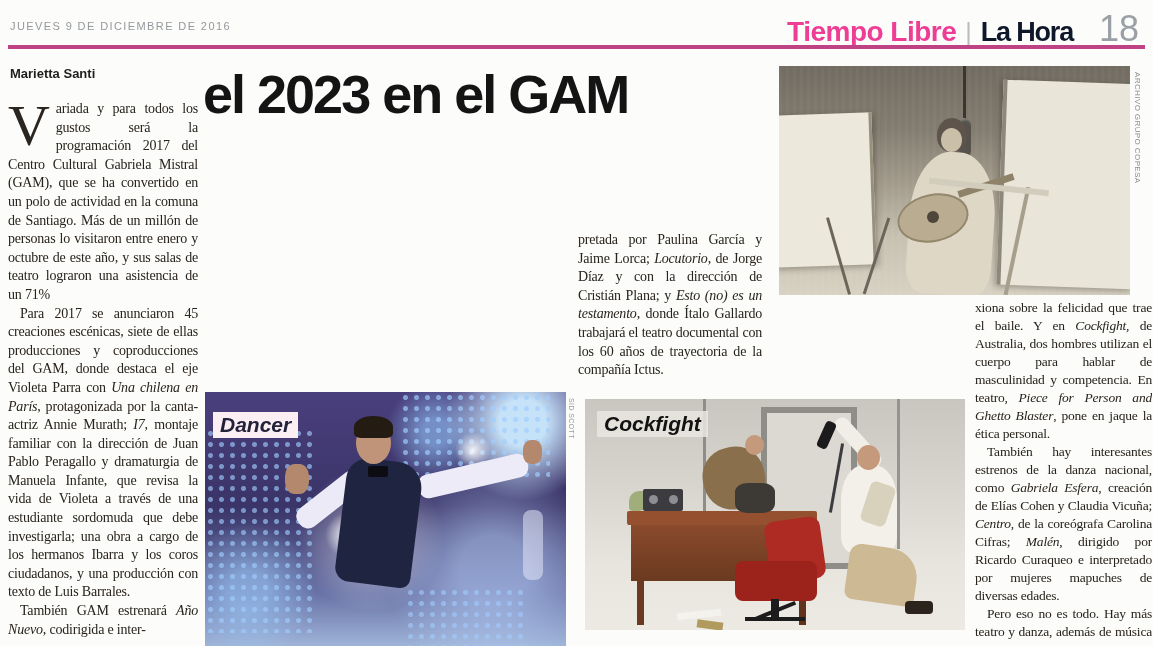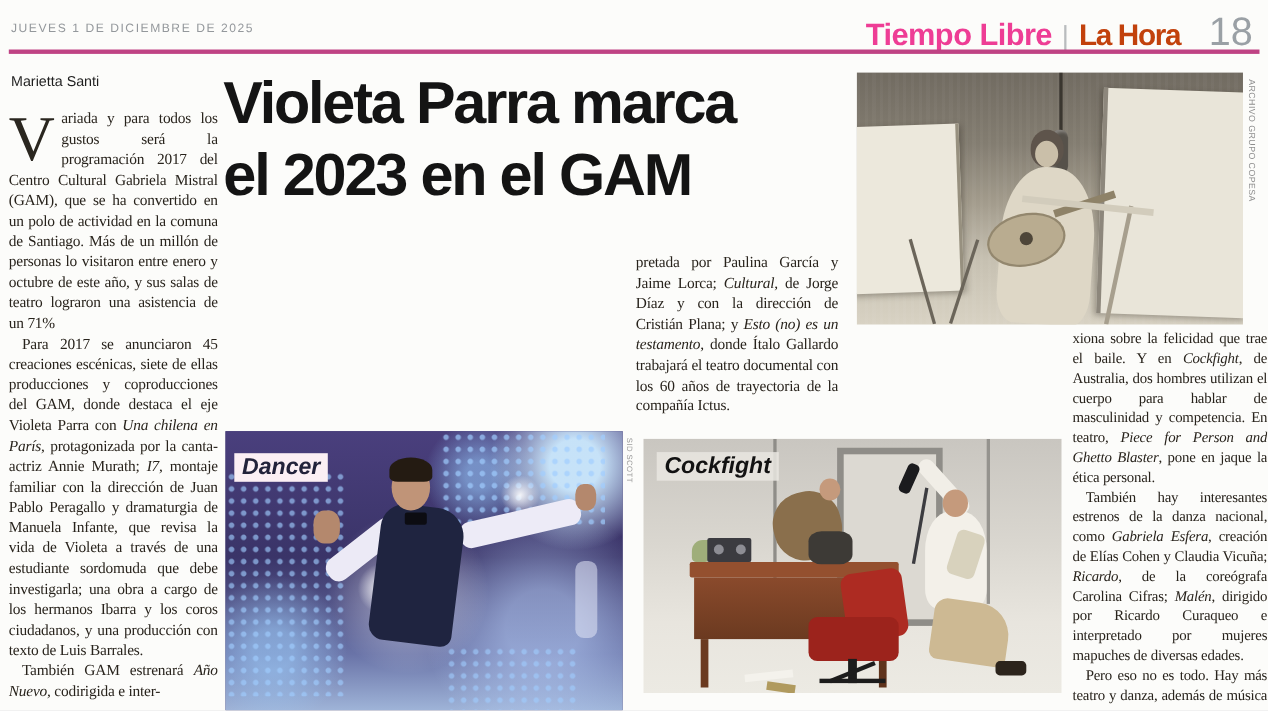--- a/index.html
+++ b/index.html
@@ -6,27 +6,27 @@
   .page{position:relative;width:1153px;height:646px;background:#fcfcfa;overflow:hidden;
         font-family:"Liberation Serif",serif;color:#242019;}
 
   
   .hdr-date{position:absolute;left:10px;top:20px;font-family:"Liberation Sans",sans-serif;
             font-size:11px;color:#94989c;letter-spacing:1.4px;}
   .hdr-right{position:absolute;right:14px;top:8px;display:flex;align-items:baseline;
              font-family:"Liberation Sans",sans-serif;margin-left:31px;}
   .hdr-section{color:#ee3d95;font-weight:bold;font-size:28px;letter-spacing:-0.5px;}
   .hdr-sep{color:#b9bcbe;font-size:25px;margin:0 9px;}
-  .hdr-brand{color:#c2410c;font-weight:bold;font-size:27px;letter-spacing:-1.2px;}
+  .hdr-brand{color:#0f172a;font-weight:bold;font-size:27px;letter-spacing:-1.2px;}
   .hdr-page{color:#9aa0a5;font-size:36px;margin-left:26px;}
   .hdr-rule{position:absolute;left:8px;right:8px;top:45px;height:4px;background:#bf4384;}
 
   
   .byline{position:absolute;left:10px;top:66px;font-family:"Liberation Sans",sans-serif;
-          font-weight:normal;font-size:13px;color:#1e1e1e;}
+          font-weight:bold;font-size:13px;color:#1e1e1e;}
   .headline{position:absolute;left:203px;top:62px;width:580px;
             font-family:"Liberation Sans",sans-serif;font-weight:bold;
             font-size:54px;line-height:65px;letter-spacing:-2px;color:#141414;}
   .lede{position:absolute;left:205px;top:227px;width:372px;
         font-family:"Liberation Sans",sans-serif;font-size:23.5px;line-height:31.5px;
         color:#7c7c7c;letter-spacing:-0.4px;}
 
   
   .col{position:absolute;text-align:justify;color:#28231c;}
   .serif{font-size:14px;line-height:18.6px;letter-spacing:-0.2px;hyphens:auto;}
@@ -148,49 +148,48 @@
   .cf-book{left:112px;top:222px;width:26px;height:8px;background:#b09a5e;transform:rotate(8deg);}
   .label-cockfight{left:12px;top:12px;background:rgba(233,230,224,.85);color:#121212;}
 
   .credit-studio{left:1133px;top:72px;}
 </style>
 </head>
 <body>
 
 <div class="page">
 
-  <div class="hdr-date">JUEVES 1 DE DICIEMBRE DE 2025</div>
+  <div class="hdr-date">JUEVES 9 DE DICIEMBRE DE 2016</div>
   <div class="hdr-right">
     <span class="hdr-section">Tiempo Libre</span>
     <span class="hdr-sep">|</span>
     <span class="hdr-brand">La Hora</span>
     <span class="hdr-page">18</span>
   </div>
   <div class="hdr-rule"></div>
 
   <div class="byline">Marietta Santi</div>
   <div class="headline">
-    <div>Violeta Parra marca</div>
     <div>el 2023 en el GAM</div>
   </div>
 
   <div class="col serif col1">
     <p><span class="dropcap">V</span><span>ariada y para todos los gustos será la programación 2017 del Centro Cultural Gabriela Mistral (GAM), que se ha convertido en un polo de actividad en la comuna de Santiago. Más de un millón de personas lo visitaron entre enero y octubre de este año, y sus salas de teatro lograron una asistencia de un 71%</span></p>
     <p class="ind">Para 2017 se anunciaron 45 creaciones escénicas, siete de ellas producciones y coproducciones del GAM, donde destaca el eje Violeta Parra con <i>Una chilena en París</i>, protagonizada por la canta-actriz Annie Murath; <i>I7</i>, montaje familiar con la dirección de Juan Pablo Peragallo y dramaturgia de Manuela Infante, que revisa la vida de Violeta a través de una estudiante sordomuda que debe investigarla; una obra a cargo de los hermanos Ibarra y los coros ciudadanos, y una producción con texto de Luis Barrales.</p>
     <p class="ind">También GAM estrenará <i>Año Nuevo</i>, codirigida e inter-</p>
   </div>
 
   <div class="col serif col3">
-    <p>pretada por Paulina García y Jaime Lorca; <i>Cultural</i>, de Jorge Díaz y con la dirección de Cristián Plana; y <i>Esto (no) es un testamento</i>, donde Ítalo Gallardo trabajará el teatro documental con los 60 años de trayectoria de la compañía Ictus.</p>
+    <p>pretada por Paulina García y Jaime Lorca; <i>Locutorio</i>, de Jorge Díaz y con la dirección de Cristián Plana; y <i>Esto (no) es un testamento</i>, donde Ítalo Gallardo trabajará el teatro documental con los 60 años de trayectoria de la compañía Ictus.</p>
   </div>
 
 
   <div class="col serif col5">
     <p>xiona sobre la felicidad que trae el baile. Y en <i>Cockfight</i>, de Australia, dos hombres utilizan el cuerpo para hablar de masculinidad y competencia. En teatro, <i>Piece for Person and Ghetto Blaster</i>, pone en jaque la ética personal.</p>
-    <p class="ind">También hay interesantes estrenos de la danza nacional, como <i>Gabriela Esfera</i>, creación de Elías Cohen y Claudia Vicuña; <i>Ricardo</i>, de la coreógrafa Carolina Cifras; <i>Malén</i>, dirigido por Ricardo Curaqueo e interpretado por mujeres mapuches de diversas edades.</p>
+    <p class="ind">También hay interesantes estrenos de la danza nacional, como <i>Gabriela Esfera</i>, creación de Elías Cohen y Claudia Vicuña; <i>Centro</i>, de la coreógrafa Carolina Cifras; <i>Malén</i>, dirigido por Ricardo Curaqueo e interpretado por mujeres mapuches de diversas edades.</p>
     <p class="ind">Pero eso no es todo. Hay más teatro y danza, además de música y exposiciones.</p>
   </div>
 
   <div class="photo photo-studio">
     <div class="st-texture"></div>
     <div class="st-panel-left"></div>
     <div class="st-panel-right"></div>
     <div class="st-mic-cable"></div>
     <div class="st-mic"></div>
     <div class="st-stand1"></div>

